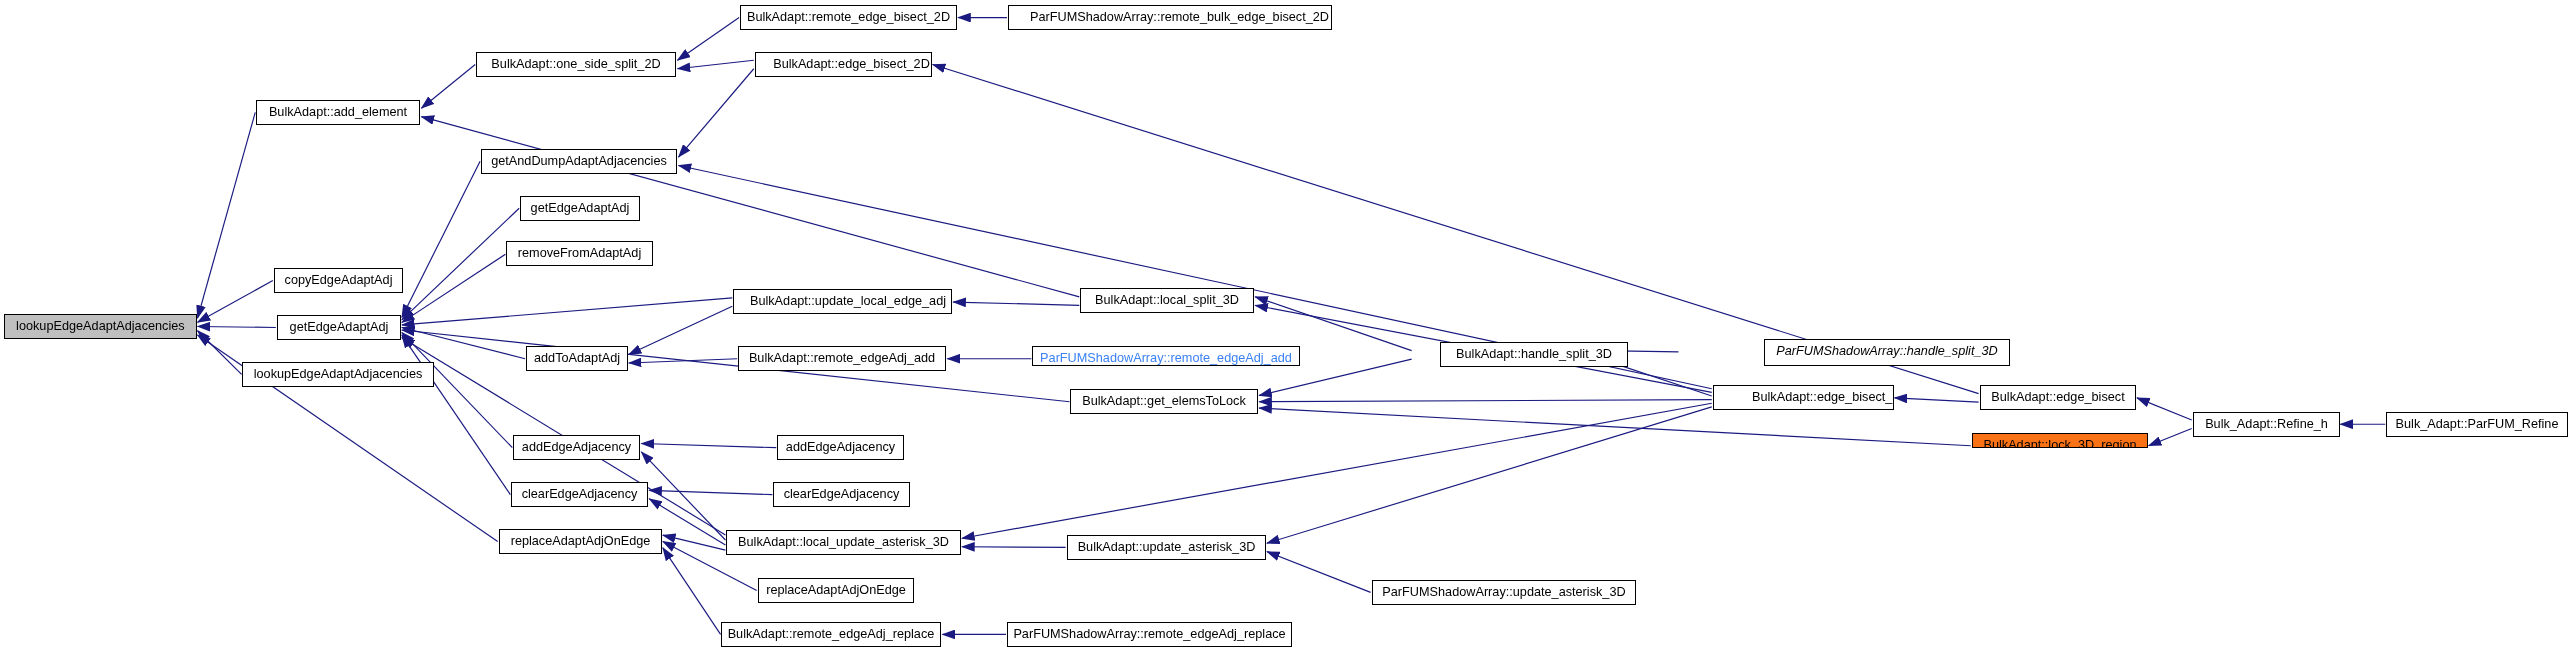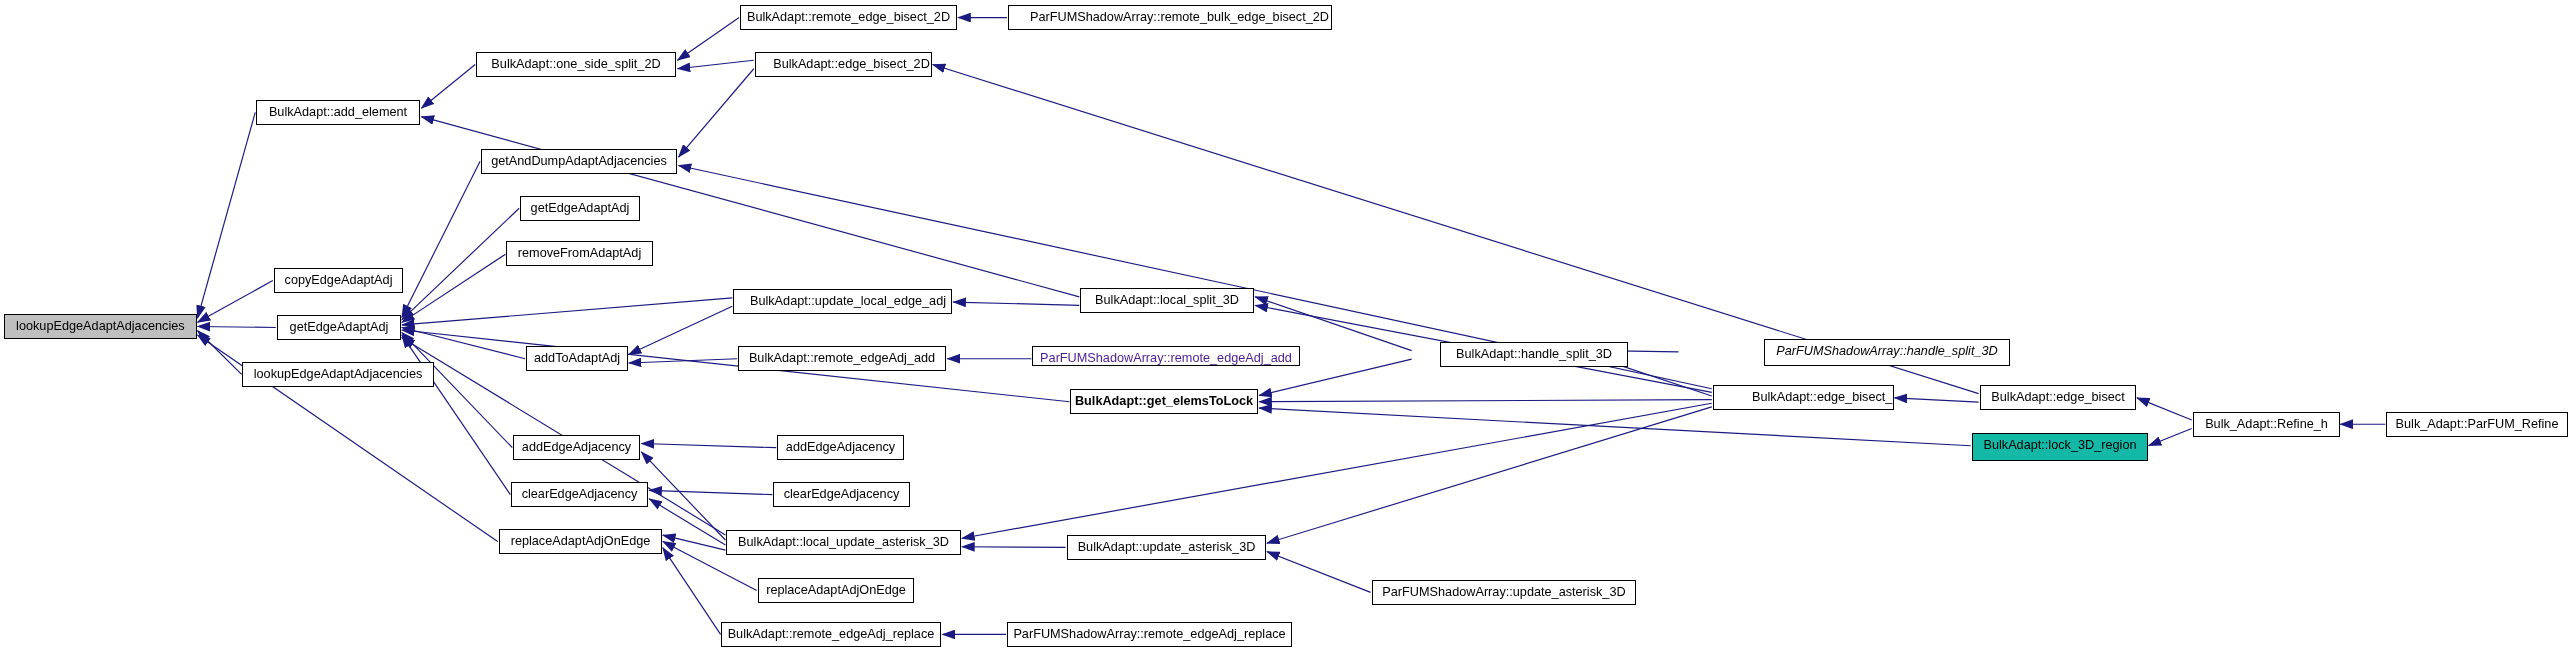--- a/index.html
+++ b/index.html
@@ -95,28 +95,28 @@
     <div class="node" style="left: 755px; top: 52px; width: 177px; height: 25.4px; background: rgb(255, 255, 255); border-color: rgb(0, 0, 0); color: rgb(0, 0, 0); padding-left: 16px;">BulkAdapt::edge_bisect_2D</div>
     <div class="node" style="left: 481px; top: 149px; width: 196px; height: 25.4px; background: rgb(255, 255, 255); border-color: rgb(0, 0, 0); color: rgb(0, 0, 0);">getAndDumpAdaptAdjacencies</div>
     <div class="node" style="left: 520px; top: 196px; width: 120px; height: 25.4px; background: rgb(255, 255, 255); border-color: rgb(0, 0, 0); color: rgb(0, 0, 0);">getEdgeAdaptAdj</div>
     <div class="node" style="left: 506px; top: 241px; width: 147px; height: 25.4px; background: rgb(255, 255, 255); border-color: rgb(0, 0, 0); color: rgb(0, 0, 0);">removeFromAdaptAdj</div>
     <div class="node" style="left: 274px; top: 268px; width: 129px; height: 25.4px; background: rgb(255, 255, 255); border-color: rgb(0, 0, 0); color: rgb(0, 0, 0);">copyEdgeAdaptAdj</div>
     <div class="node" style="left: 277px; top: 315px; width: 124px; height: 25.4px; background: rgb(255, 255, 255); border-color: rgb(0, 0, 0); color: rgb(0, 0, 0);">getEdgeAdaptAdj</div>
     <div class="node" style="left: 242px; top: 362px; width: 192px; height: 25.4px; background: rgb(255, 255, 255); border-color: rgb(0, 0, 0); color: rgb(0, 0, 0);">lookupEdgeAdaptAdjacencies</div>
     <div class="node" style="left: 733px; top: 289px; width: 219px; height: 25.4px; background: rgb(255, 255, 255); border-color: rgb(0, 0, 0); color: rgb(0, 0, 0); padding-left: 11px;">BulkAdapt::update_local_edge_adj</div>
     <div class="node" style="left: 526px; top: 346px; width: 102px; height: 25.4px; background: rgb(255, 255, 255); border-color: rgb(0, 0, 0); color: rgb(0, 0, 0);">addToAdaptAdj</div>
     <div class="node" style="left: 738px; top: 346px; width: 208px; height: 25.4px; background: rgb(255, 255, 255); border-color: rgb(0, 0, 0); color: rgb(0, 0, 0);">BulkAdapt::remote_edgeAdj_add</div>
-    <div class="node" style="left: 1032px; top: 346px; width: 268px; height: 20px; background: rgb(255, 255, 255); border-color: rgb(0, 0, 0); color: #4c1d95;">ParFUMShadowArray::remote_edgeAdj_add</div>
+    <div class="node" style="left: 1032px; top: 346px; width: 268px; height: 20px; background: rgb(255, 255, 255); border-color: rgb(0, 0, 0); color: #3b82f6;">ParFUMShadowArray::remote_edgeAdj_add</div>
     <div class="node" style="left: 1080px; top: 288px; width: 174px; height: 25.4px; background: rgb(255, 255, 255); border-color: rgb(0, 0, 0); color: rgb(0, 0, 0);">BulkAdapt::local_split_3D</div>
     <div class="node" style="left: 1413px; top: 342px; width: 188px; height: 25.4px; background: rgb(255, 255, 255); border-color: rgb(0, 0, 0); color: rgb(0, 0, 0); margin-left: 27px;">BulkAdapt::handle_split_3D</div>
-    <div class="node" style="left: 1070px; top: 389px; width: 188px; height: 25.4px; background: rgb(255, 255, 255); border-color: rgb(0, 0, 0); color: rgb(0, 0, 0); font-weight: bold;">BulkAdapt::get_elemsToLock</div>
+    <div class="node" style="left: 1070px; top: 389px; width: 188px; height: 25.4px; background: rgb(255, 255, 255); border-color: rgb(0, 0, 0); color: rgb(0, 0, 0);">BulkAdapt::get_elemsToLock</div>
     <div class="node" style="left: 1764px; top: 339px; width: 246px; height: 27px; background: rgb(255, 255, 255); border-color: rgb(0, 0, 0); color: rgb(0, 0, 0); font-style: italic;">ParFUMShadowArray::handle_split_3D</div>
     <div class="node" style="left: 1713px; top: 385px; width: 181px; height: 25.4px; background: rgb(255, 255, 255); border-color: rgb(0, 0, 0); color: rgb(0, 0, 0); padding-left: 38px;">BulkAdapt::edge_bisect_3D</div>
     <div class="node" style="left: 1980px; top: 385px; width: 156px; height: 25.4px; background: rgb(255, 255, 255); border-color: rgb(0, 0, 0); color: rgb(0, 0, 0);">BulkAdapt::edge_bisect</div>
-    <div class="node" style="left: 1972px; top: 433px; width: 176px; height: 28px; background: #14b8a6; border-color: rgb(0, 0, 0); color: rgb(0, 0, 0);">BulkAdapt::lock_3D_region</div>
+    <div class="node" style="left: 1972px; top: 433px; width: 176px; height: 15px; background: #f97316; border-color: rgb(0, 0, 0); color: rgb(0, 0, 0);">BulkAdapt::lock_3D_region</div>
     <div class="node" style="left: 2193px; top: 412px; width: 147px; height: 25.4px; background: rgb(255, 255, 255); border-color: rgb(0, 0, 0); color: rgb(0, 0, 0);">Bulk_Adapt::Refine_h</div>
     <div class="node" style="left: 2386px; top: 412px; width: 182px; height: 25.4px; background: rgb(255, 255, 255); border-color: rgb(0, 0, 0); color: rgb(0, 0, 0);">Bulk_Adapt::ParFUM_Refine</div>
     <div class="node" style="left: 513px; top: 435px; width: 127px; height: 25.4px; background: rgb(255, 255, 255); border-color: rgb(0, 0, 0); color: rgb(0, 0, 0);">addEdgeAdjacency</div>
     <div class="node" style="left: 511px; top: 482px; width: 137px; height: 25.4px; background: rgb(255, 255, 255); border-color: rgb(0, 0, 0); color: rgb(0, 0, 0);">clearEdgeAdjacency</div>
     <div class="node" style="left: 499px; top: 529px; width: 163px; height: 25.4px; background: rgb(255, 255, 255); border-color: rgb(0, 0, 0); color: rgb(0, 0, 0);">replaceAdaptAdjOnEdge</div>
     <div class="node" style="left: 777px; top: 435px; width: 127px; height: 25.4px; background: rgb(255, 255, 255); border-color: rgb(0, 0, 0); color: rgb(0, 0, 0);">addEdgeAdjacency</div>
     <div class="node" style="left: 773px; top: 482px; width: 137px; height: 25.4px; background: rgb(255, 255, 255); border-color: rgb(0, 0, 0); color: rgb(0, 0, 0);">clearEdgeAdjacency</div>
     <div class="node" style="left: 726px; top: 530px; width: 235px; height: 25.4px; background: rgb(255, 255, 255); border-color: rgb(0, 0, 0); color: rgb(0, 0, 0);">BulkAdapt::local_update_asterisk_3D</div>
     <div class="node" style="left: 1067px; top: 535px; width: 199px; height: 25.4px; background: rgb(255, 255, 255); border-color: rgb(0, 0, 0); color: rgb(0, 0, 0);">BulkAdapt::update_asterisk_3D</div>
     <div class="node" style="left: 758px; top: 578px; width: 156px; height: 25.4px; background: rgb(255, 255, 255); border-color: rgb(0, 0, 0); color: rgb(0, 0, 0);">replaceAdaptAdjOnEdge</div>

